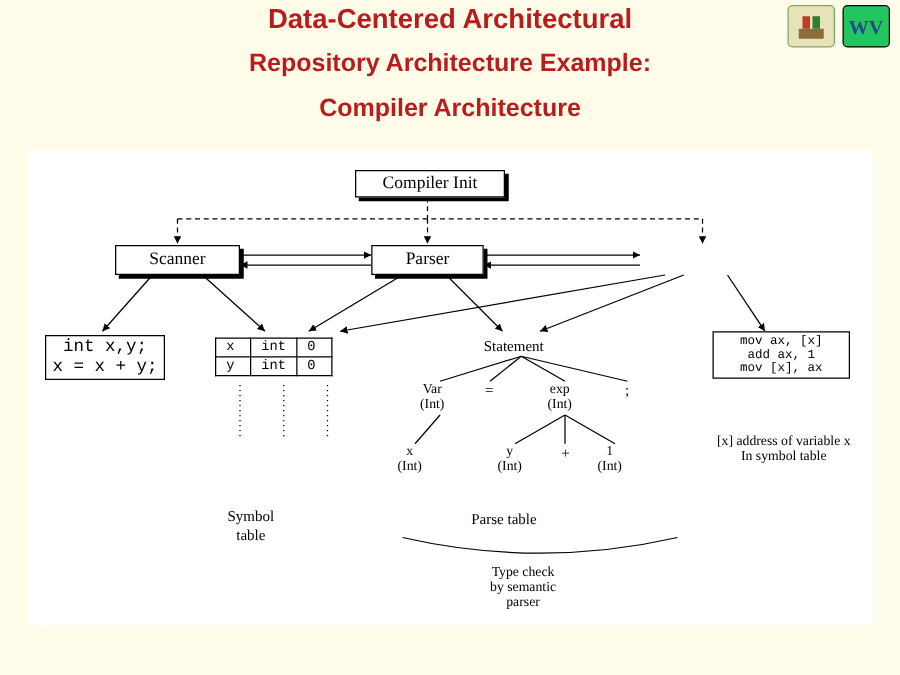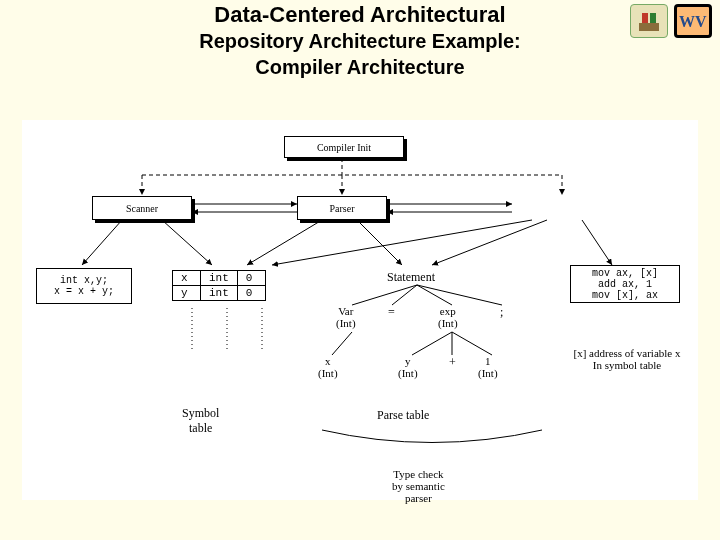--- a/index.html
+++ b/index.html
@@ -8,49 +8,49 @@
     height: 540px;
     background: #fffde9;
     font-family: Arial, Helvetica, sans-serif;
     overflow: hidden;
     position: relative;
   }
   .header {
     text-align: center;
     padding: 2px 90px 6px 90px;
     font-weight: bold;
-    color: #000000;
+    color: #b91c1c;
   }
   .header .h1 { font-size: 22px; line-height: 1.15; }
-  .header .h2 { font-size: 20px; line-height: 1.2; margin-top: 2px; }
+  .header .h2 { font-size: 20px; line-height: 1.2; margin-top: 12px; }
   .logos {
     position: absolute;
     top: 4px; right: 8px;
     display: flex; gap: 6px;
   }
   .logo {
     width: 38px; height: 34px;
     border-radius: 4px;
     display: flex; align-items: center; justify-content: center;
     font-size: 10px; font-weight: bold;
   }
   .logo-a { background: #e8e2b8; border: 1px solid #7a6; }
-  .logo-b { background: #fdba74; border: 3px solid #000000; color: #234a8c; justify-content: center; }
+  .logo-b { background: #22c55e; border: 1px solid #000000; color: #234a8c; justify-content: center; }
   .figure {
     position: absolute;
     left: 22px; top: 120px;
     width: 676px; height: 380px;
     background: #fff;
   }
   .box {
     position: absolute;
     border: 1px solid #000;
     background: #fff;
     font-family: "Times New Roman", serif;
-    font-size: 10px;
+    font-size: 14px;
     text-align: center;
     display: flex; align-items: center; justify-content: center;
     padding: 1px 6px;
     white-space: pre;
   }
   .box.shadow {
     box-shadow: 3px 3px 0 #000;
   }
   .lbl {
     position: absolute;
@@ -152,21 +152,21 @@
     <line class="solid" x1="430" y1="212" x2="430" y2="235"></line>
     <line class="solid" x1="430" y1="212" x2="470" y2="235"></line>
 
     <path class="solid" d="M300,310 Q410,335 520,310"></path>
   </svg>
 
   <div class="box shadow" style="left:262px; top:16px; width:120px; height:22px;">Compiler Init</div>
   <div class="box shadow" style="left:70px;  top:76px; width:100px; height:24px;text-align:center;">Scanner</div>
   <div class="box shadow" style="left:275px; top:76px; width:90px;  height:24px;">Parser</div>
 
-  <div class="box" style="left:14px; top:148px; width:96px; height:36px; font-family:'Courier New',monospace; font-size:10px;">int x,y;
+  <div class="box" style="left:14px; top:148px; width:96px; height:36px; font-family:'Courier New',monospace; font-size:14px;">int x,y;
 x = x + y;</div>
   <div class="box" style="left:548px; top:145px; width:110px; height:38px; font-family:'Courier New',monospace; font-size:10px;">mov ax, [x]
 add ax, 1
 mov [x], ax</div>
   <div class="lbl sm" style="left:540px; top:192px; width:130px;margin-top:35px;">[x] address of variable x
 In symbol table</div>
 
   <table class="sym" style="left:150px; top:150px;">
     <tbody>
         <tr>
@@ -193,17 +193,17 @@
   <div class="lbl" style="left:478px; top:185px;">;</div>
   <div class="lbl sm" style="left:296px; top:235px;">x
 (Int)</div>
   <div class="lbl sm" style="left:376px; top:235px;">y
 (Int)</div>
   <div class="lbl" style="left:427px; top:235px;">+</div>
   <div class="lbl sm" style="left:456px; top:235px;">1
 (Int)</div>
 
   <div class="lbl" style="left:355px; top:288px;">Parse table</div>
-  <div class="lbl sm" style="left:370px; top:348px;text-align:center;">Type check
+  <div class="lbl sm" style="left:370px; top:332px;text-align:center;">Type check
 by semantic
 parser</div>
 
 </div>
 
 </body></html>

